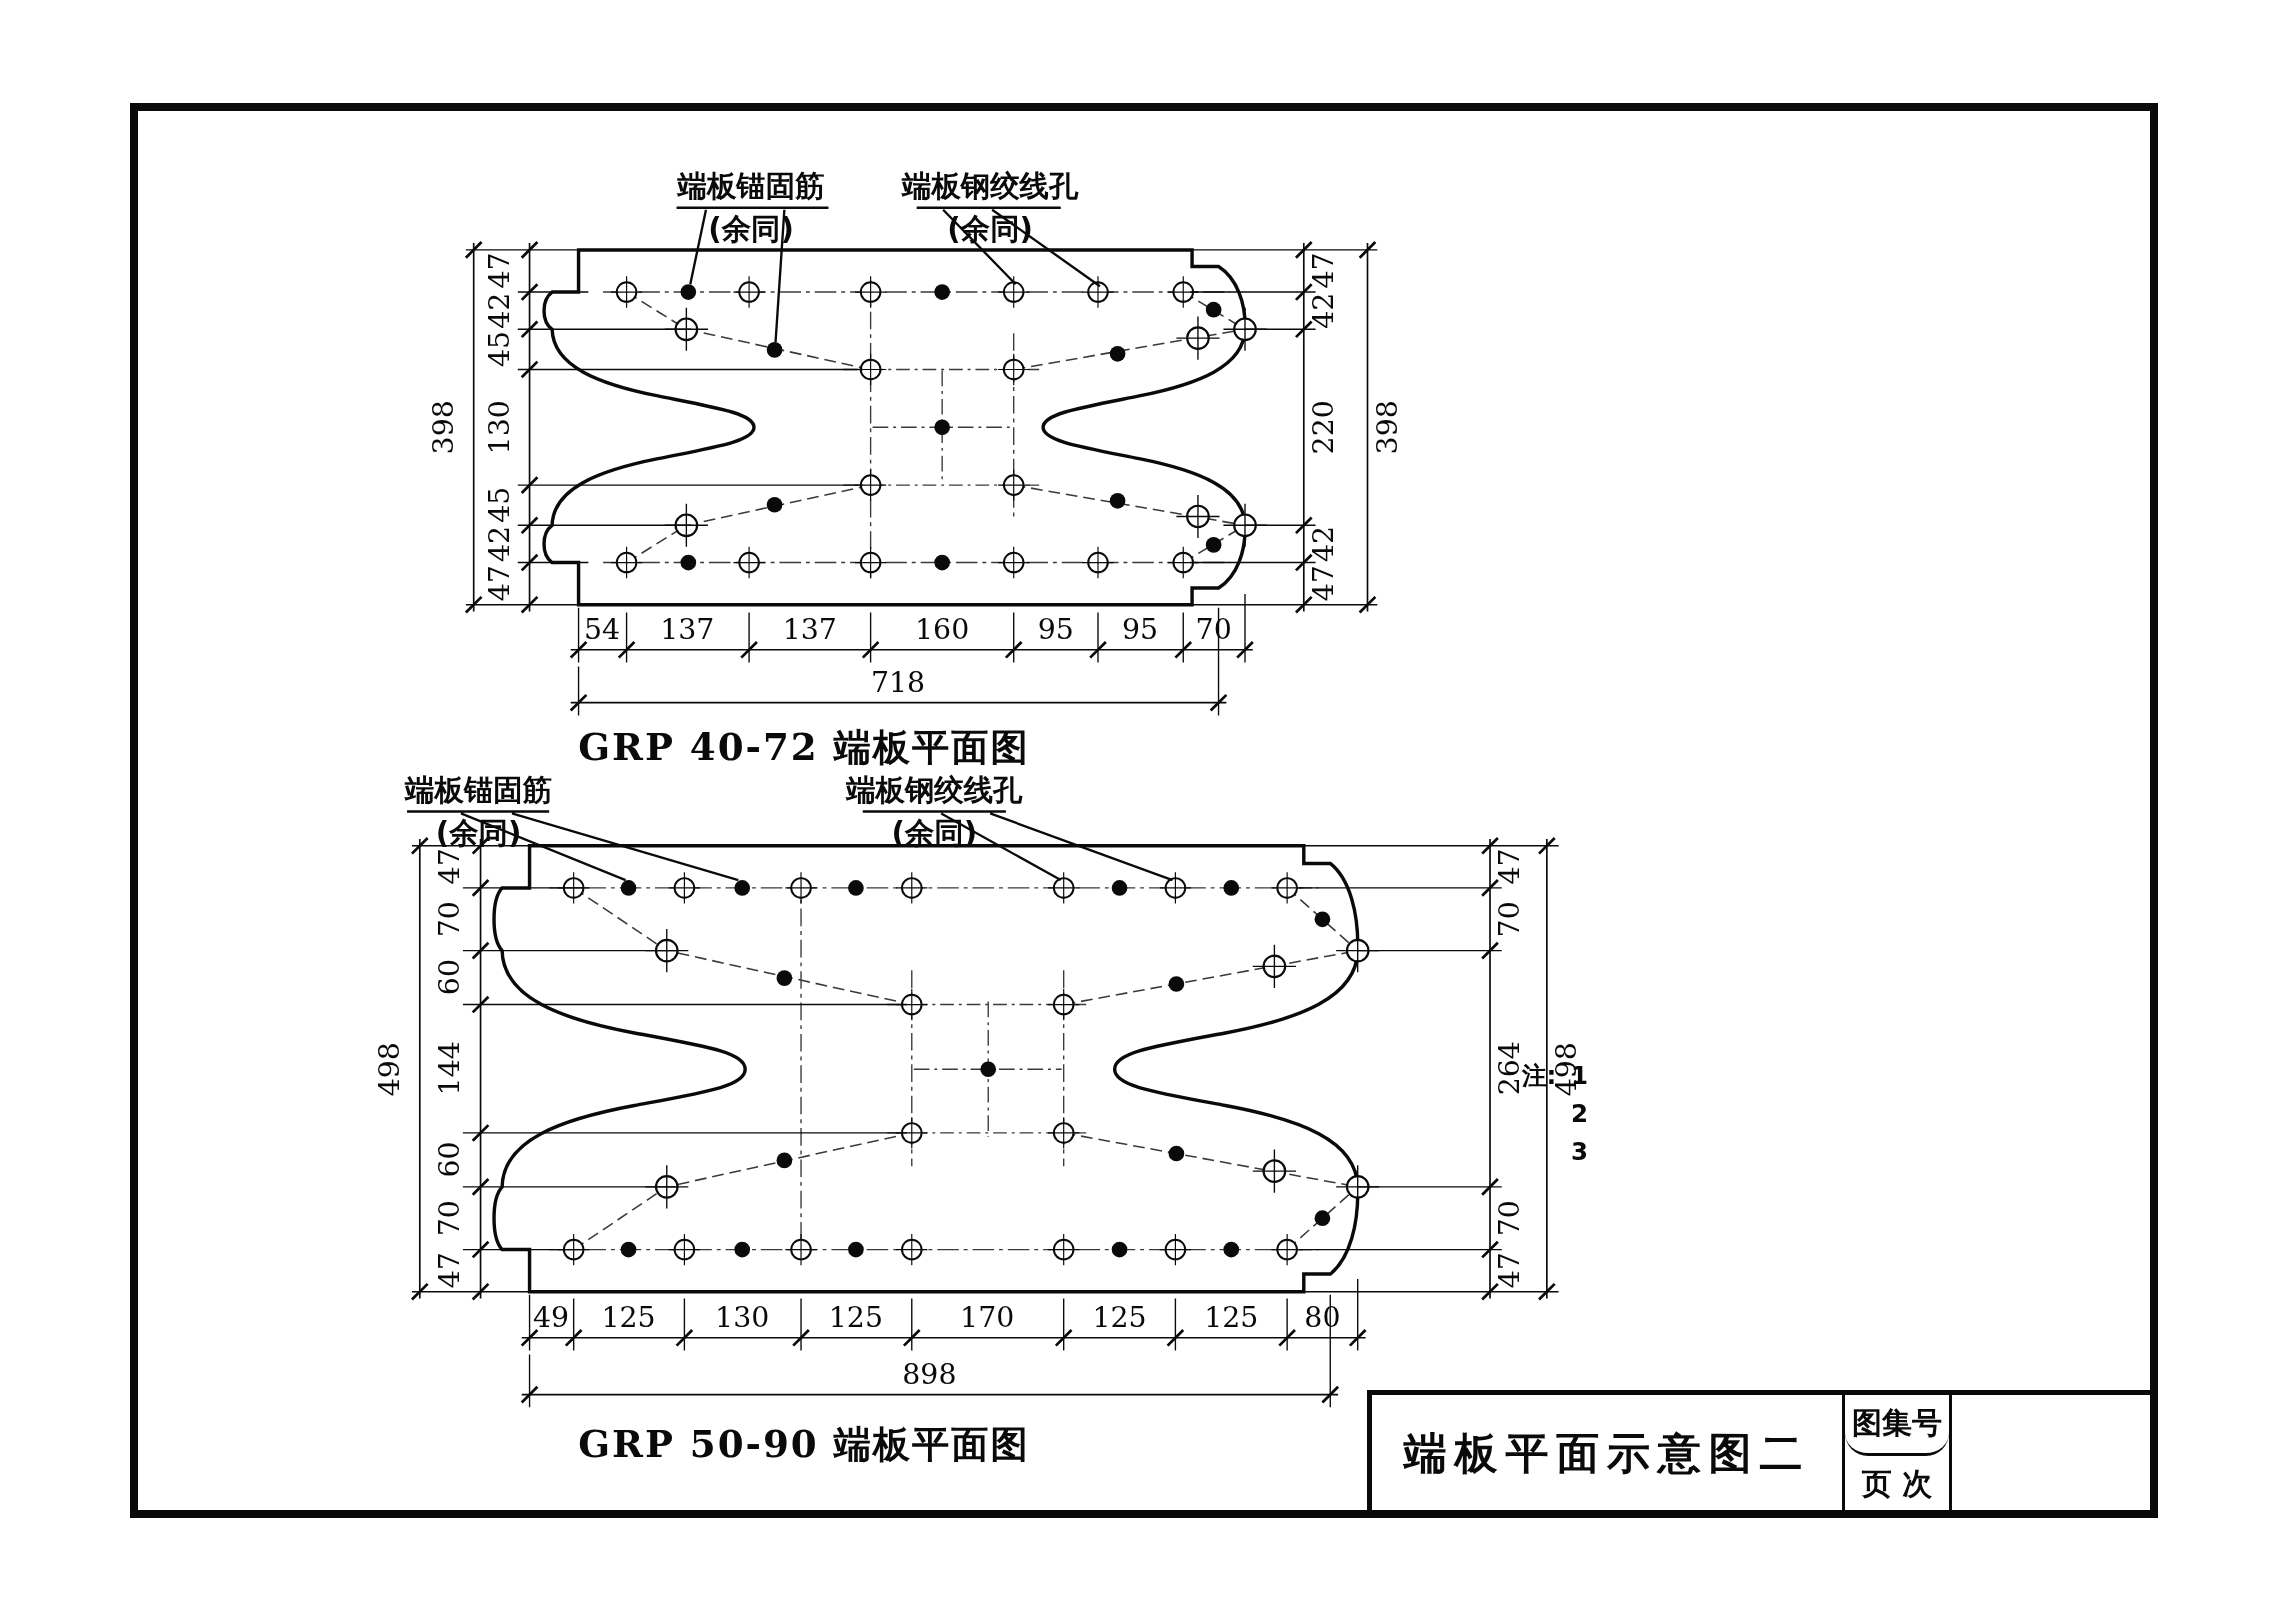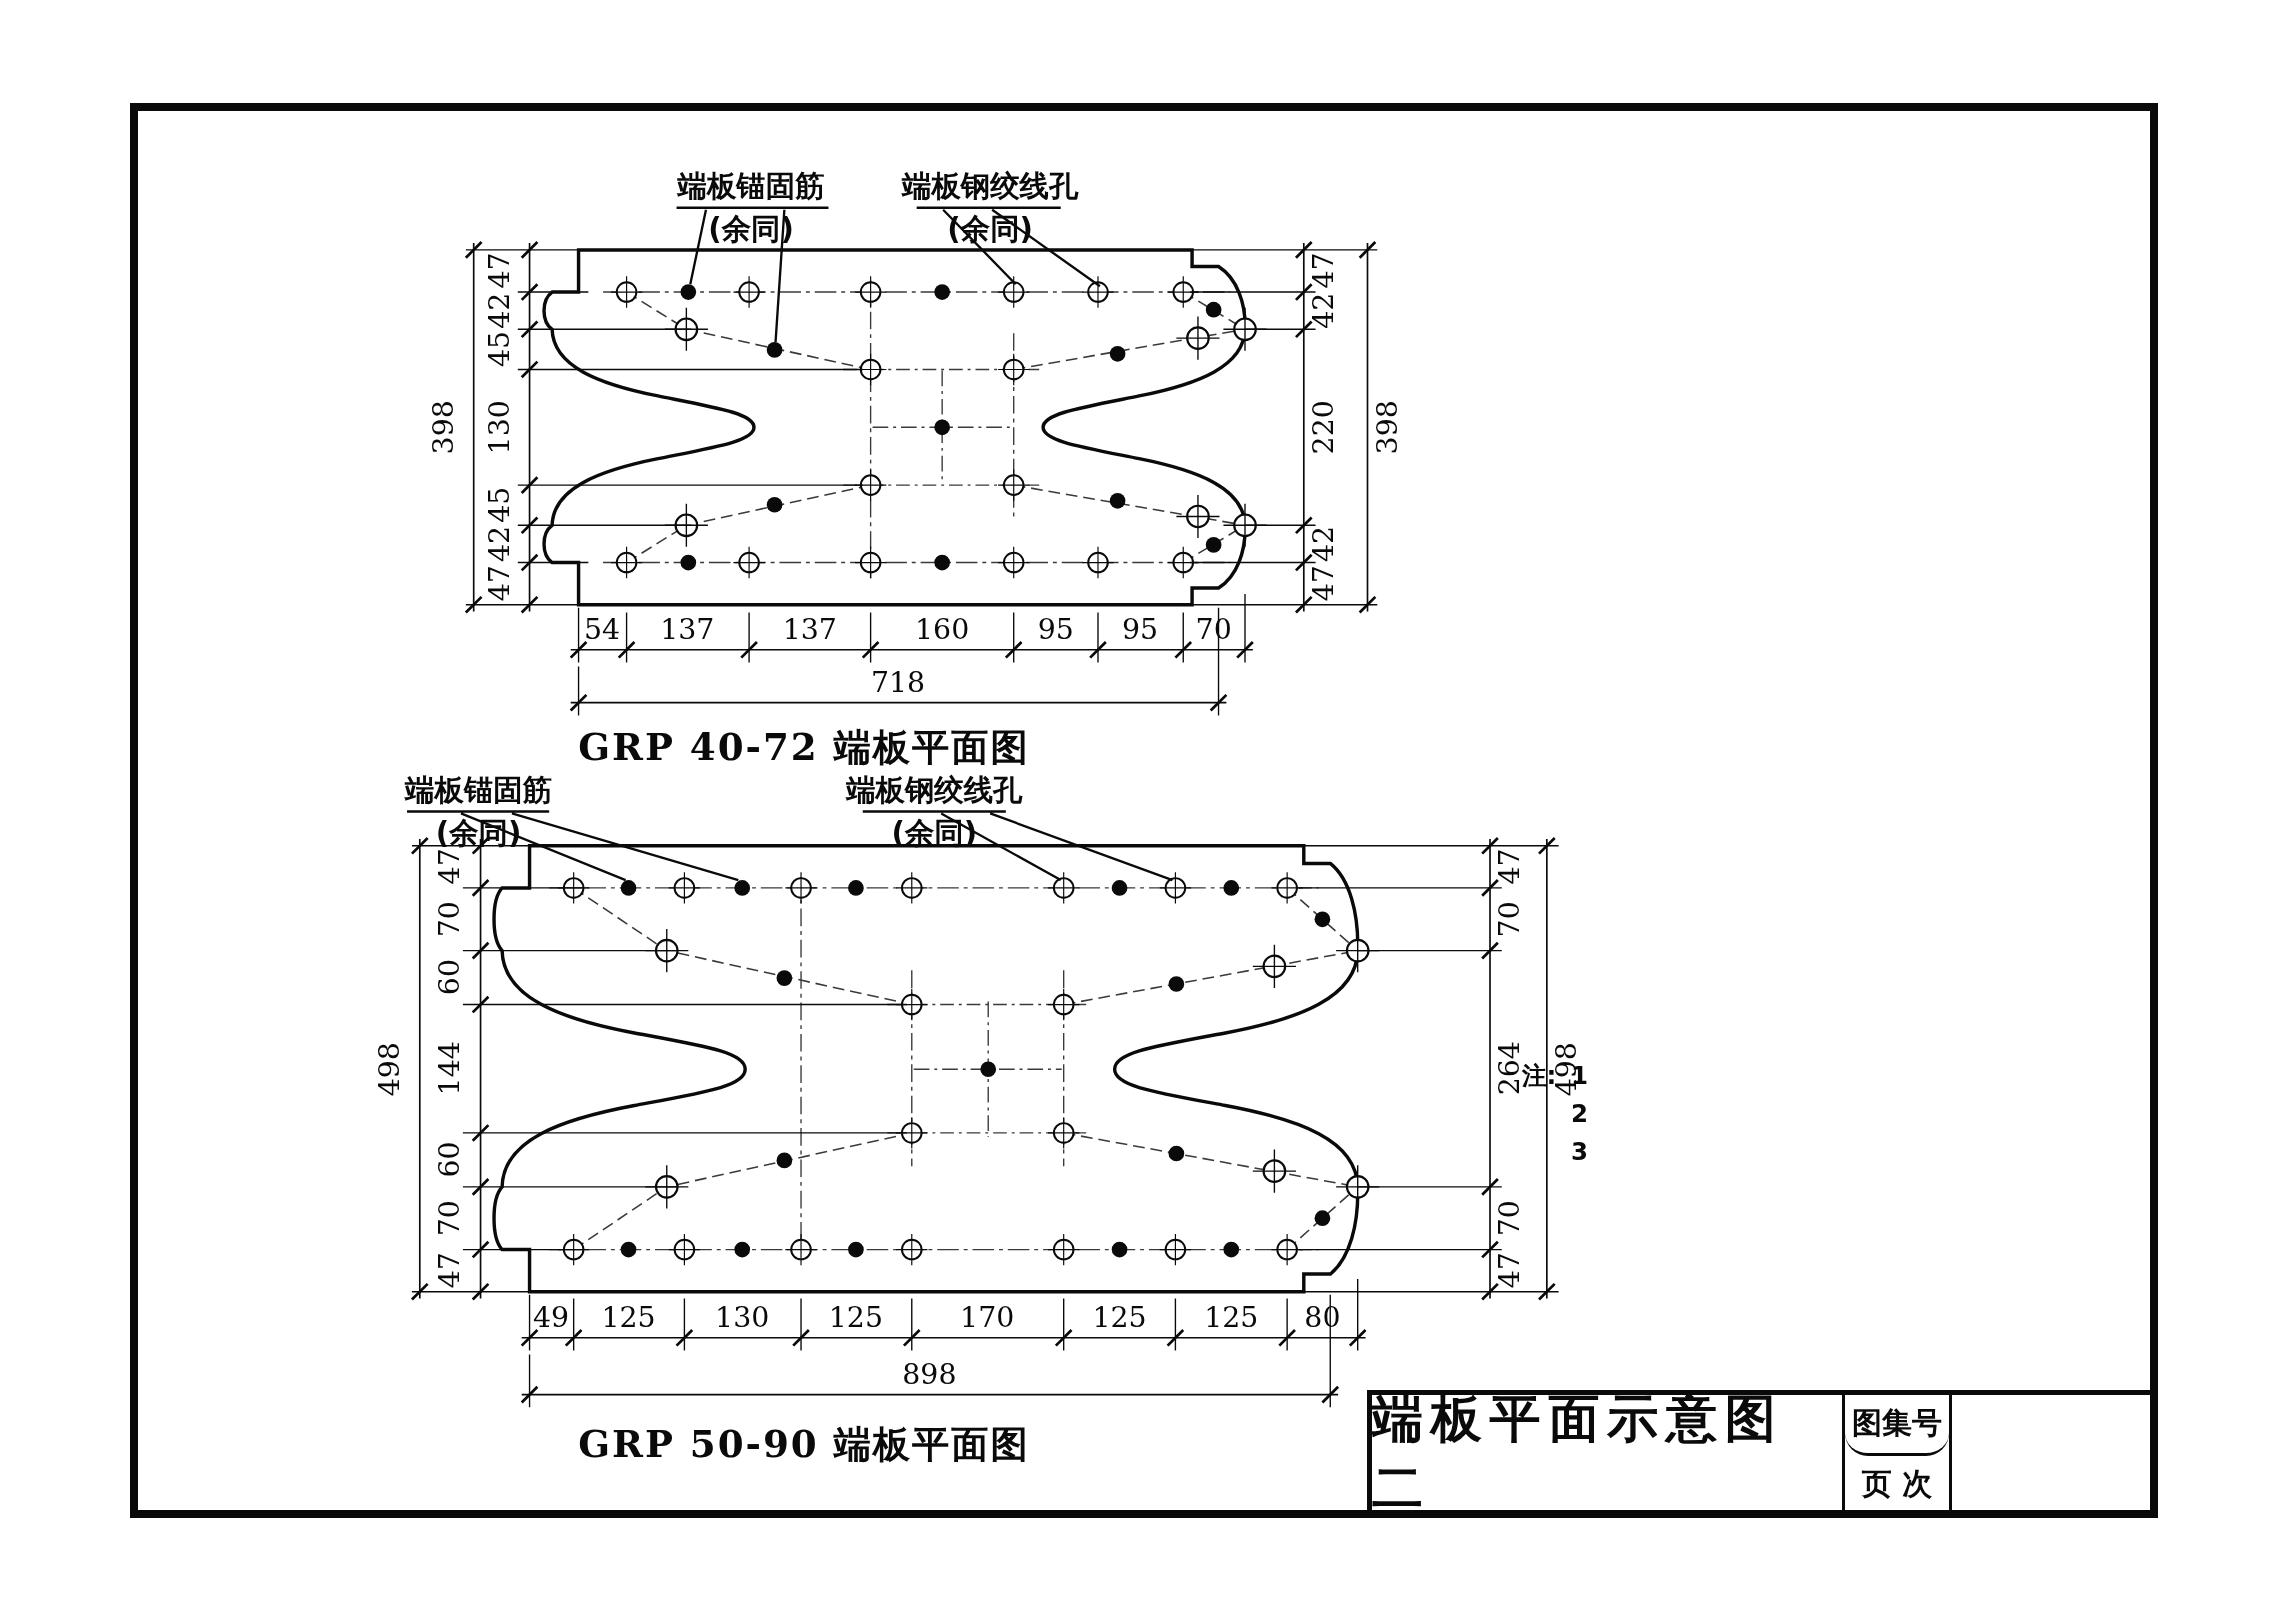--- a/index.html
+++ b/index.html
@@ -13,21 +13,21 @@
   .notes{position:absolute;left:1522px;top:1057px;width:637px;font-size:24.5px;line-height:38px;
          font-family:"DejaVu Sans",sans-serif;font-weight:bold;}
   .note{display:flex;align-items:flex-start;}
   .note .pref{width:49px;flex:none;}
   .note .no{width:31px;flex:none;}
   .note .txt{width:551px;}
   
   .tblock{position:absolute;left:1367px;top:1390px;width:791px;height:128px;box-sizing:border-box;
           border:5.9px solid #0a0a0a;display:flex;}
   .tb-title{width:470px;flex:none;display:flex;align-items:center;justify-content:center;
-            font-size:51px;font-weight:bold;letter-spacing:7.8px;border-right:3.9px solid #0a0a0a;
+            font-size:43px;font-weight:bold;letter-spacing:7.8px;border-right:3.9px solid #0a0a0a;
             font-family:"DejaVu Sans",sans-serif;}
   .tb-col{display:flex;flex-direction:column;flex:none;}
   .tb-labels{width:104px;border-right:3.9px solid #0a0a0a;}
   .tb-values{flex:1;}
   .tb-cell{flex:1;display:flex;align-items:center;justify-content:center;
            font-size:30px;font-weight:bold;font-family:"DejaVu Sans",sans-serif;border-radius:23px;}
   .tb-cell.top{border-bottom:3.9px solid #0a0a0a;}
   .tb-val{font-family:"DejaVu Serif",serif;font-size:29px;font-weight:bold;letter-spacing:1px;}
 </style>
 </head>

